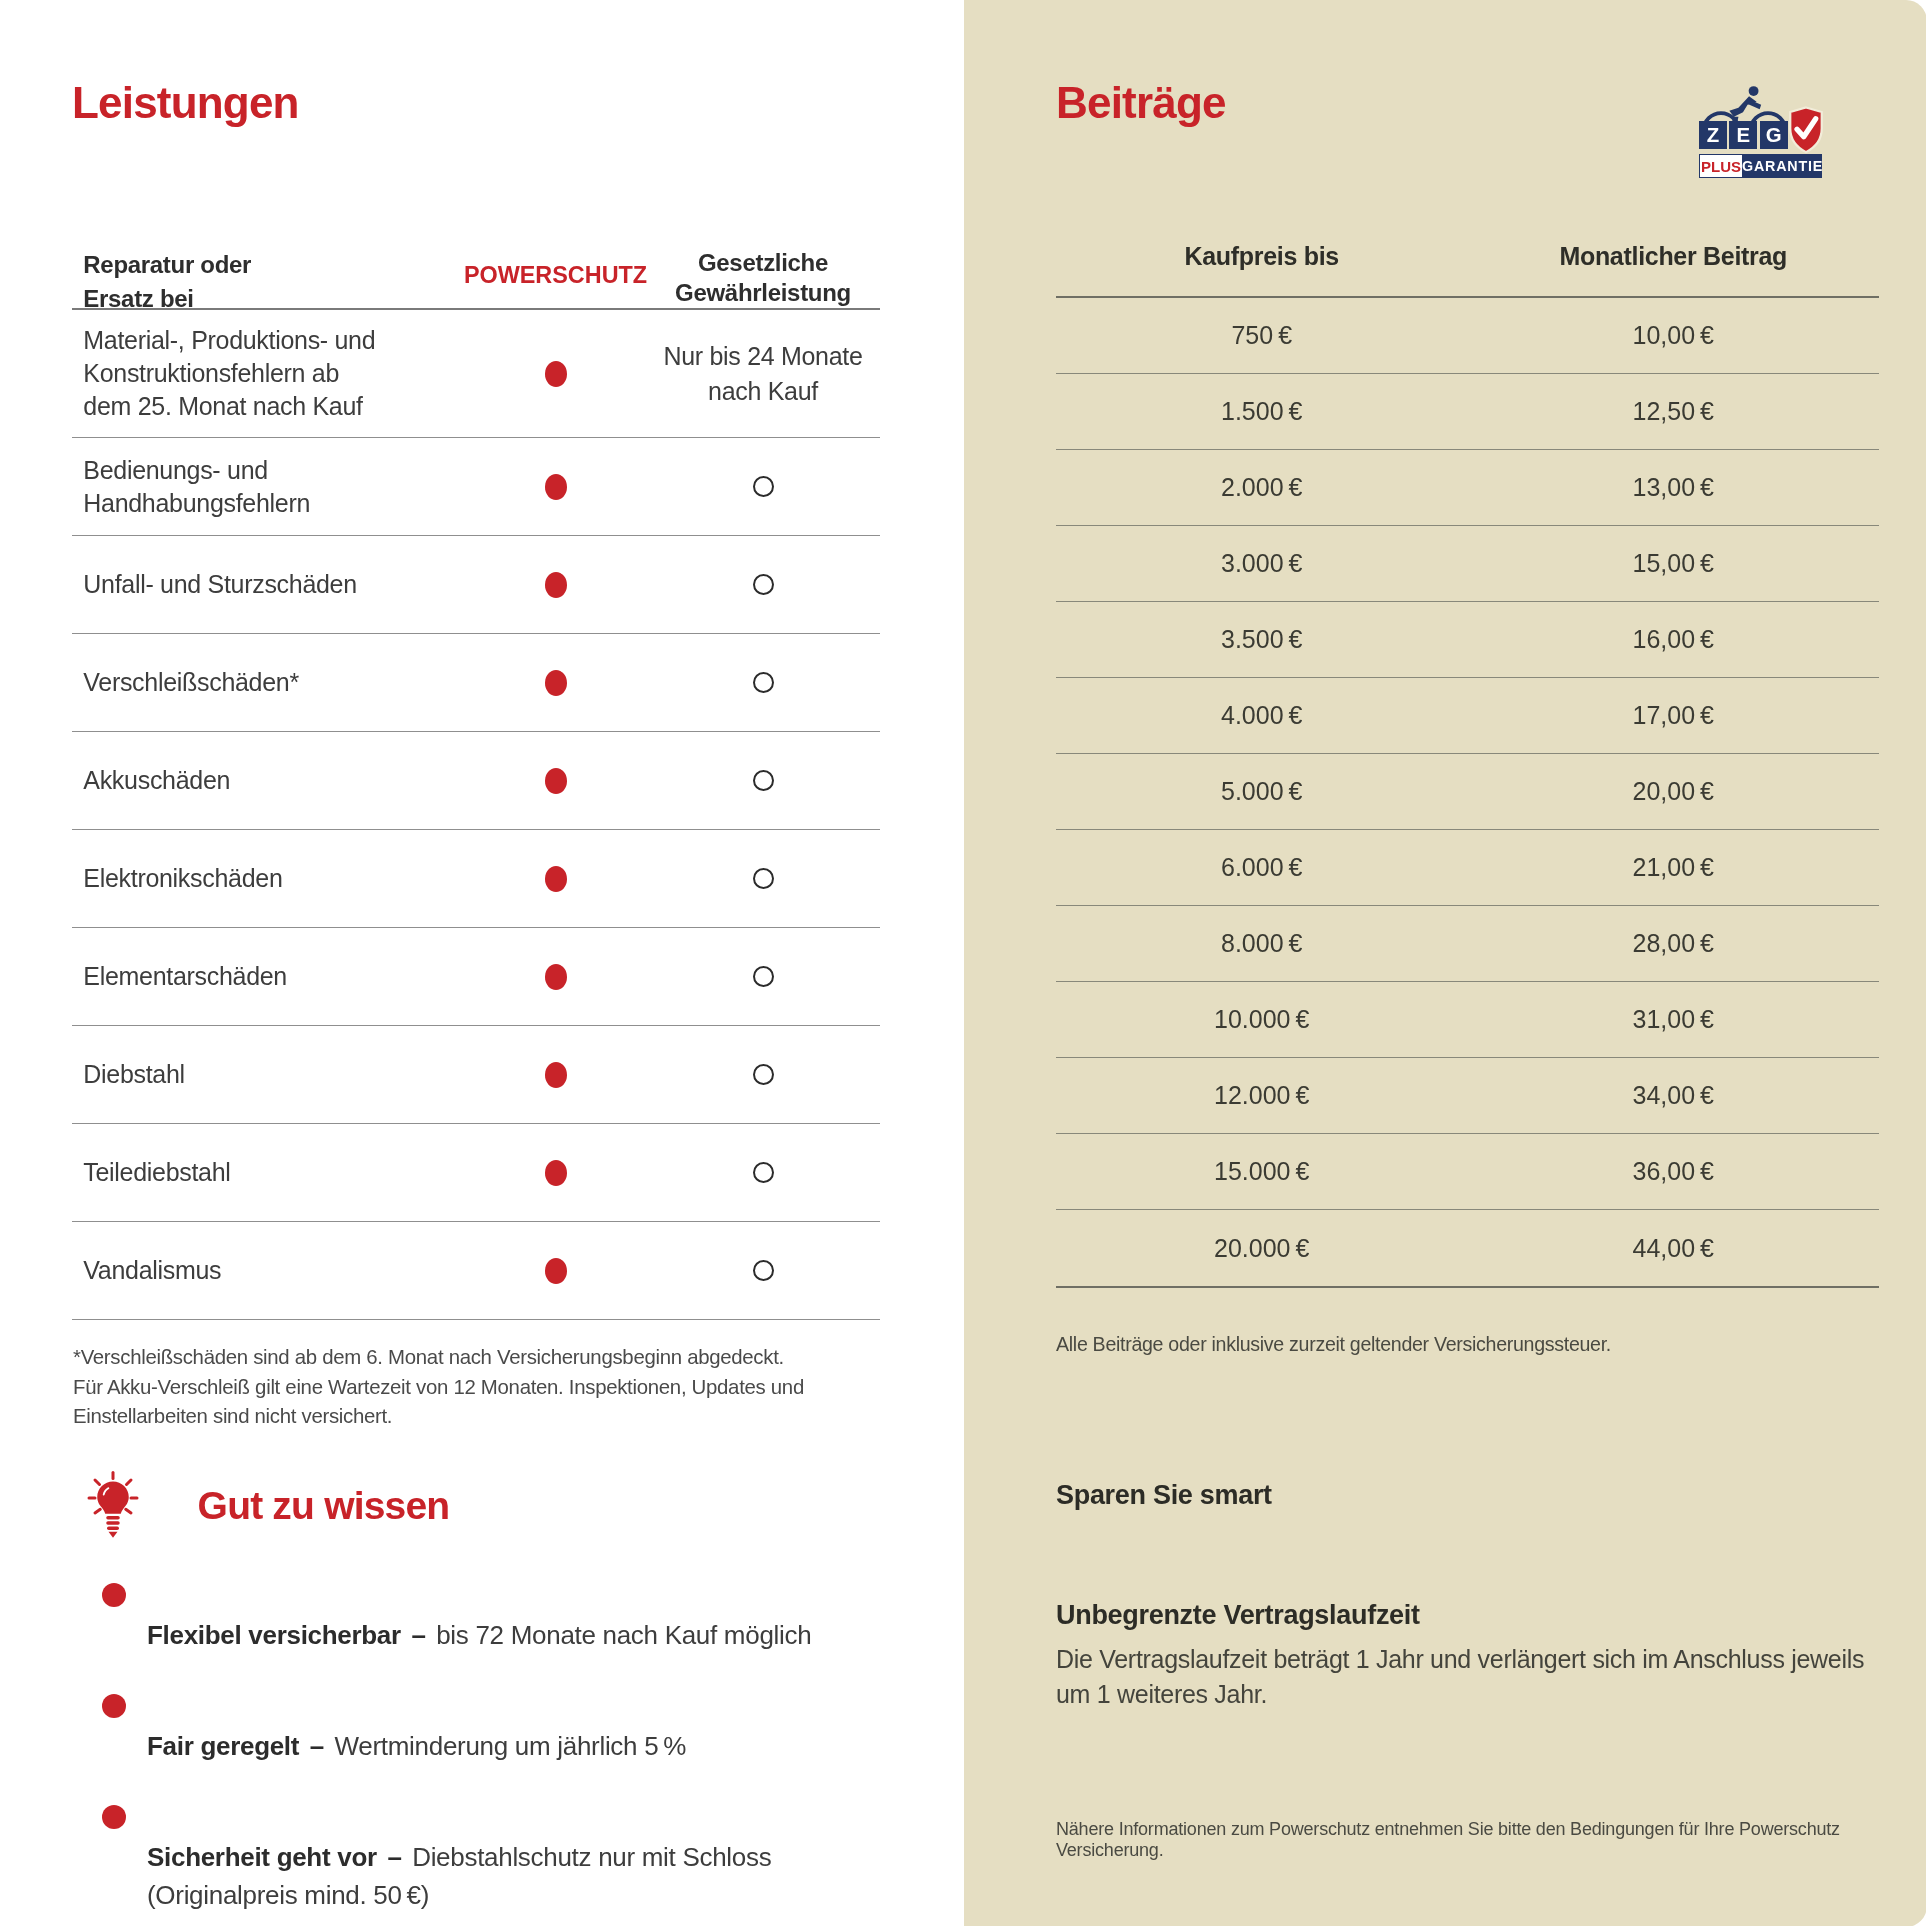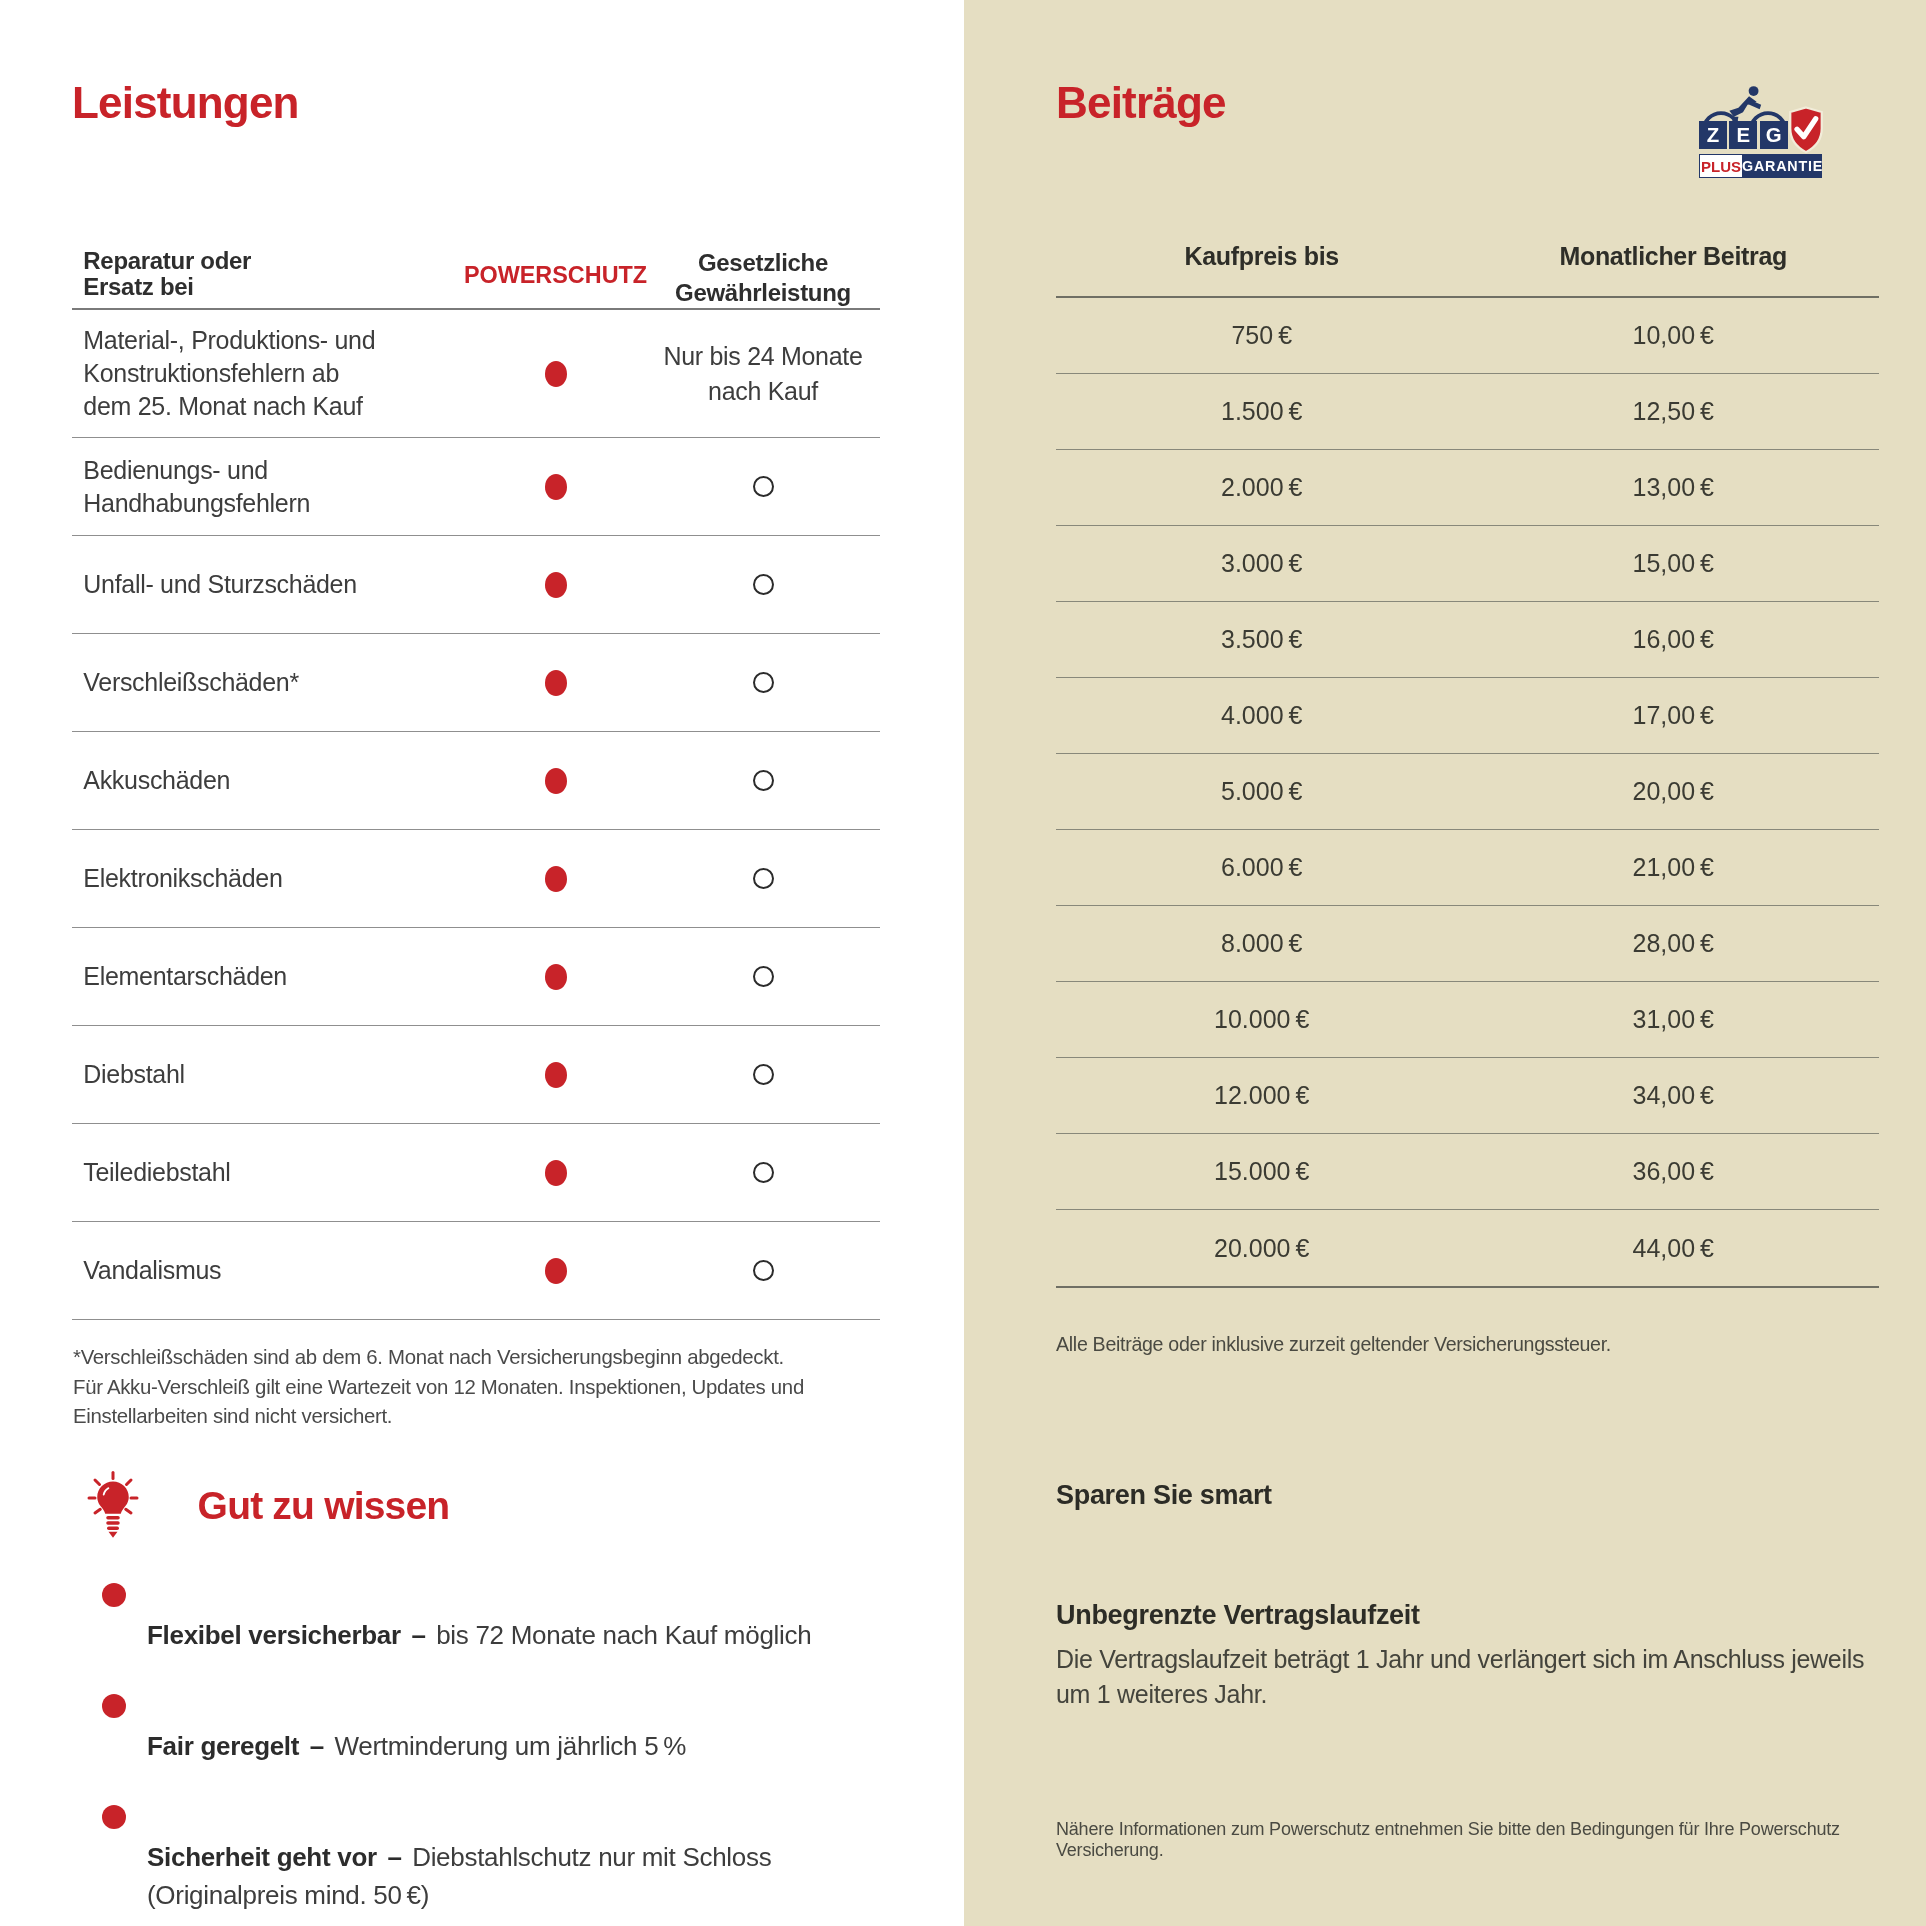--- a/index.html
+++ b/index.html
@@ -1,29 +1,29 @@
 <!DOCTYPE html>
 <html style="font-size:12px"><head>
 <meta charset="utf-8">
 <style>
   * { margin:0; padding:0; box-sizing:border-box; }
   html,body { width:1927px; height:1927px; }
   body { font-family:"Liberation Sans", sans-serif; background:#ffffff; position:relative;
          letter-spacing:-0.3px; color:#3d3d3d; }
-  .page { position:absolute; left:0; top:0; width:1927px; height:1927px; overflow:hidden; background:#ffffff; }
+  .page { position:absolute; left:0; top:0; width:1927px; height:1927px; overflow:hidden; background:#ffffff;border-radius:21px; }
   .right-bg { position:absolute; left:964px; top:0; width:963px; height:1927px; background:#e5dec2; }
 
   .panel-title { position:absolute; font-size:44px; font-weight:bold; color:#c82329; letter-spacing:-0.8px; }
   #leistungen-title { left:72px; top:78px; }
   #beitraege-title  { left:1056px; top:78px; }
 
   
   #ltable { position:absolute; left:72px; top:243px; width:808px; }
   .lt-header { display:flex; height:65px; }
-  .lt-col-label { width:393px; font-weight:bold; font-size:24px; line-height:26px; color:#2e2e2e;
+  .lt-col-label { width:393px; font-weight:bold; font-size:24px; line-height:34px; color:#2e2e2e;
                   white-space:pre-line; padding-left:11.3px; padding-top:4.5px; }
   .lt-col-ps { width:181px; display:flex; align-items:center; justify-content:center;
                font-weight:bold; font-size:23.4px; color:#c82329; letter-spacing:0; }
   .lt-col-gw { flex:1; text-align:center; font-weight:bold; font-size:24px; line-height:30px;
                color:#2e2e2e; white-space:pre-line; padding-top:4.5px; }
   .lt-rows { border-top:2.3px solid #7a7a7a; }
   .lt-row { display:flex; align-items:center; height:98px; border-bottom:1.5px solid #8f8f8f; }
   .lt-row.tall { height:128px; }
   .lt-label { width:393px; font-size:25px; line-height:33px; white-space:pre-line; padding-left:11.3px; }
   .lt-ps { width:181px; display:flex; align-items:center; justify-content:center; }

